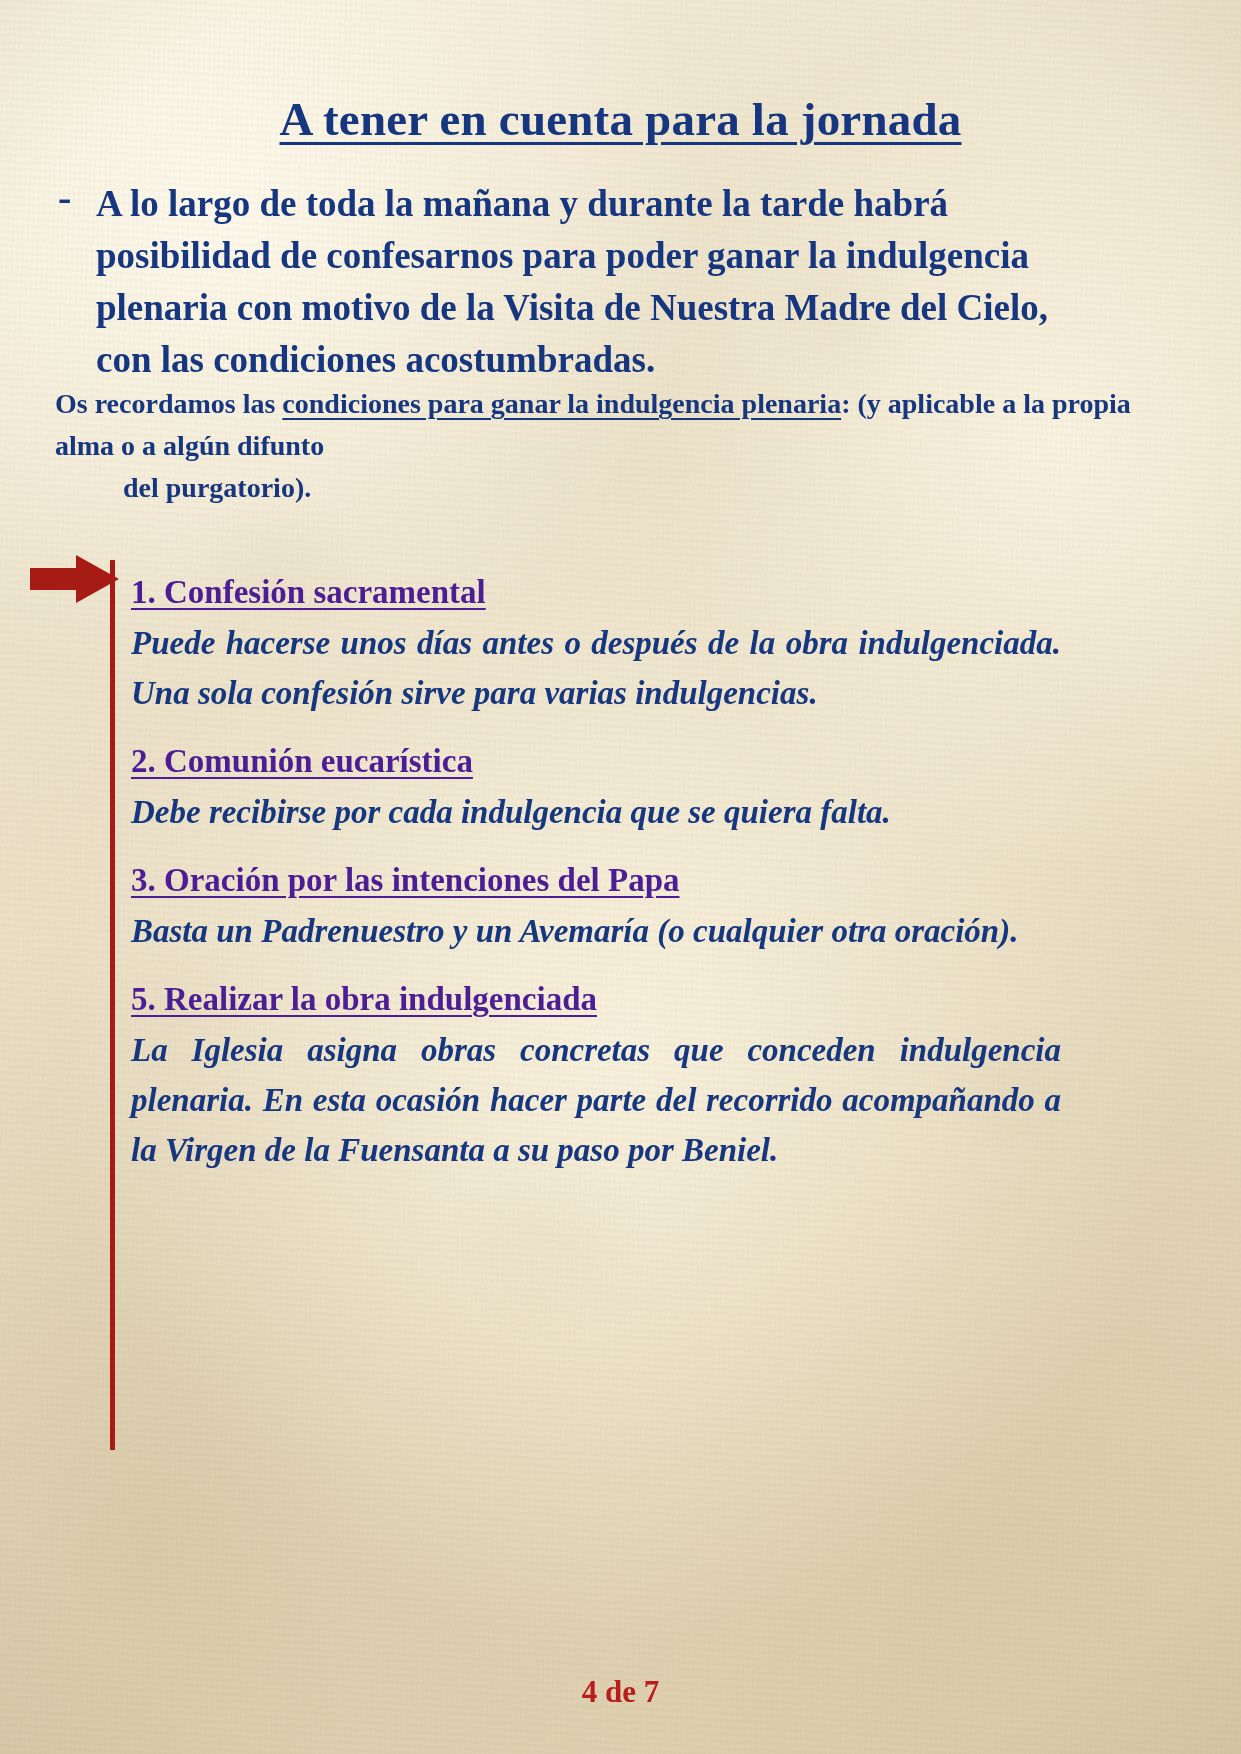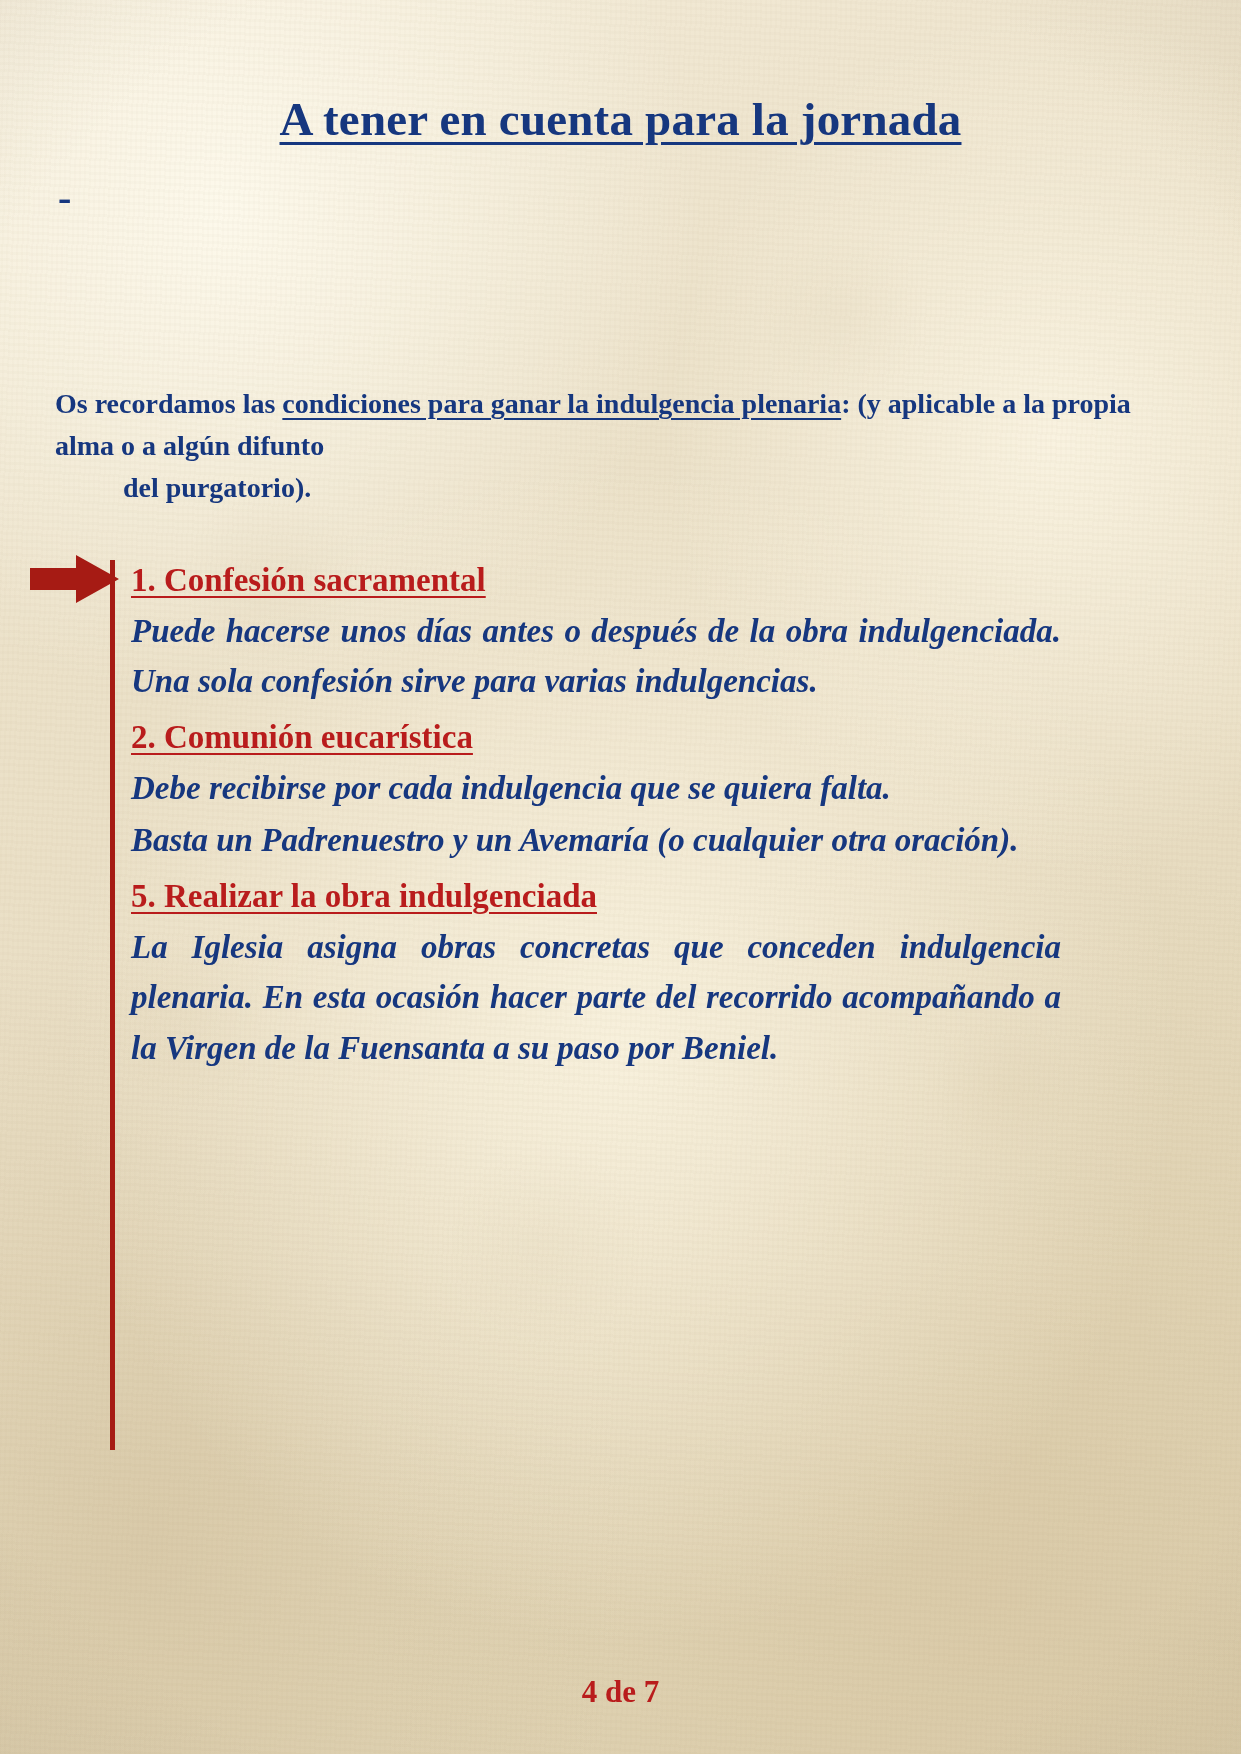--- a/index.html
+++ b/index.html
@@ -144,22 +144,22 @@
     left: 131px;
     width: 930px;
   }
   .cond-head {
     font-size: 33px;
     font-weight: bold;
     line-height: 1.42;
     text-decoration: underline;
     text-underline-offset: 5px;
     text-decoration-thickness: 2px;
-    color: #b91c1c;
-    margin-top: 8px;
+    color: #4c1d95;
+    margin-top: 20px;
   }
   .cond-body {
     font-size: 33px;
     font-weight: bold;
     line-height: 1.52;
     text-align: justify;
     text-justify: inter-word;
     color: #16377f;
     margin-top: 2px;
     font-style: italic;
@@ -184,20 +184,21 @@
 
 <div class="page"></div>
 <div class="grain"></div>
 
 <div class="content">
 
   <h1 class="title">A tener en cuenta para la jornada</h1>
 
   <div class="bullet-block">
     <span class="dash">-</span>
+    <span class="bullet-text">A lo largo de toda la mañana y durante la tarde habrá posibilidad de confesarnos para poder ganar la indulgencia plenaria con motivo de la Visita de Nuestra Madre del Cielo, con las condiciones acostumbradas.</span>
   </div>
 
   <div class="intro">
     <span>Os recordamos las </span><u>condiciones para ganar la indulgencia plenaria</u><span>: (y aplicable a la propia alma o a algún difunto</span>
     <span class="indent">del purgatorio).</span>
   </div>
 
   <svg class="arrow" viewBox="0 0 90 48">
     <polygon points="0,13 46,13 46,0 89,24 46,48 46,35 0,35" fill="#a61b14"></polygon>
   </svg>
@@ -210,20 +211,21 @@
       <div class="cond-head">1. Confesión sacramental</div>
       <div class="cond-body">Puede hacerse unos días antes o después de la obra indulgenciada. Una sola confesión sirve para varias indulgencias.</div>
     </div>
 
     <div>
       <div class="cond-head">2. Comunión eucarística</div>
       <div class="cond-body nojustify">Debe recibirse por cada indulgencia que se quiera falta.</div>
     </div>
 
     <div>
+      <div class="cond-head">3. Oración por las intenciones del Papa</div>
       <div class="cond-body">Basta un Padrenuestro y un Avemaría (o cualquier otra oración).</div>
     </div>
 
 
     <div>
       <div class="cond-head">5. Realizar la obra indulgenciada</div>
       <div class="cond-body">La Iglesia asigna obras concretas que conceden indulgencia plenaria. En esta ocasión hacer parte del recorrido acompañando a la Virgen de la Fuensanta a su paso por Beniel.</div>
     </div>
 
   </div>

